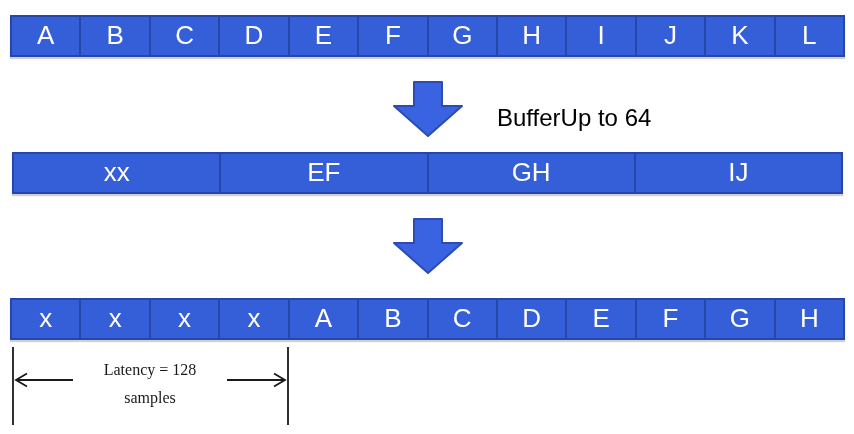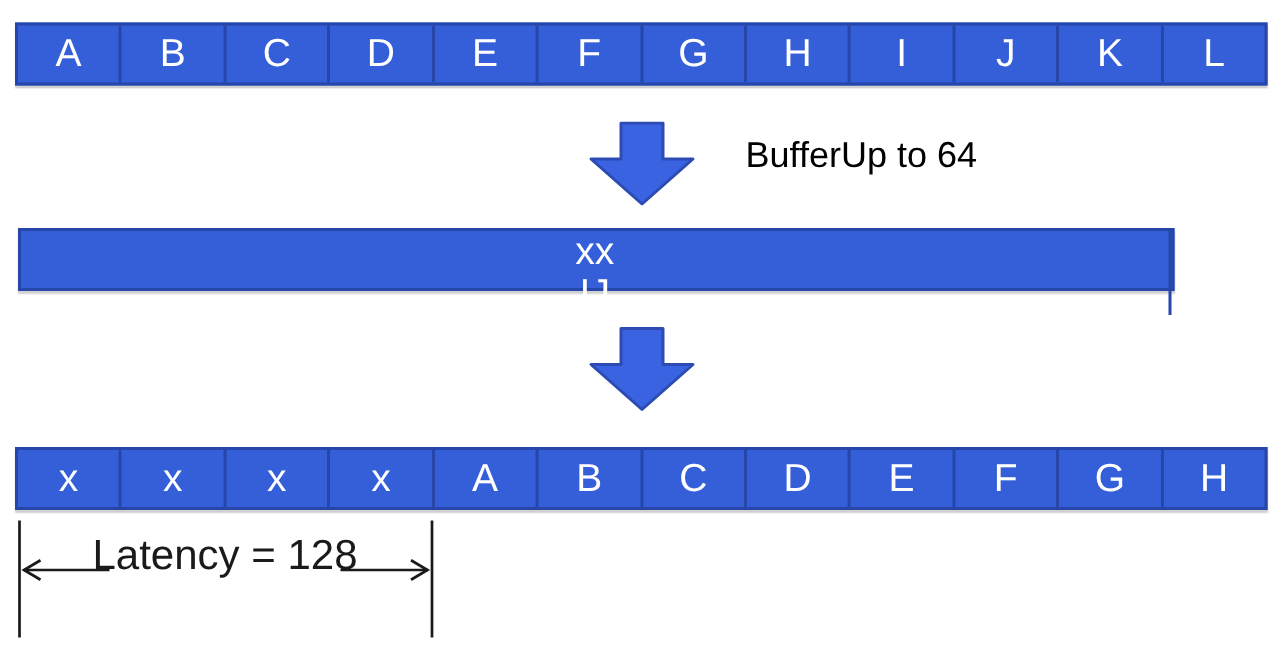--- a/index.html
+++ b/index.html
@@ -26,58 +26,59 @@
     align-items: center;
     justify-content: center;
     color: var(--cell-text);
     font-size: 26px;
     line-height: 1;
     border-right: 2px solid var(--cell-border);
     padding-bottom: 2px;
   }
   .buffer-row .cell:last-child { border-right: none; }
   #row-top    { left: 10px;  top: 15px;  width: 835px; }
-  #row-middle { left: 12px;  top: 152px; width: 771px; flex-direction: column; }
+  #row-middle { left: 12px;  top: 152px; width: 831px; }
   #row-bottom { left: 10px;  top: 298px; width: 835px; }
 
   .step-arrow { position: absolute; width: 72px; height: 57px; }
   #arrow-up-step   { left: 392px; top: 81px; }
   #arrow-down-step { left: 392px; top: 218px; }
   .step-arrow polygon {
     fill: var(--arrow-fill);
     stroke: var(--arrow-border);
     stroke-width: 2;
     stroke-linejoin: round;
   }
   .step-label {
     position: absolute;
     left: 497px;
     color: var(--label-text);
     font-size: 24px;
     line-height: 30px;
     white-space: nowrap;
   }
-  #label-buffer-up   { top: 89px; }
+  #label-buffer-up   { top: 103px; }
   #label-buffer-down { top: 226px; }
 
   #latency-svg { position: absolute; left: 0; top: 344px; width: 320px; height: 90px; }
   #latency-svg line, #latency-svg path {
     stroke: var(--annotation);
     stroke-width: 1.8;
     fill: none;
   }
   .latency-text {
     position: absolute;
     left: 50px;
     top: 356px;
     width: 200px;
     text-align: center;
     color: var(--annotation);
-    font-size: 28px;
+    font-size: 16px;
     line-height: 28px;
+    font-family: Liberation Serif, serif;
   }
 </style>
 </head>
 <body>
 
 <div class="canvas">
 
   <div class="buffer-row" id="row-top">
     <div class="cell">A</div>
     <div class="cell">B</div>
@@ -93,22 +94,23 @@
     <div class="cell">L</div>
   </div>
 
   <svg class="step-arrow" id="arrow-up-step" viewBox="0 0 72 57">
     <polygon points="22,1 50,1 50,25 70,25 36,55 2,25 22,25"></polygon>
   </svg>
   <div class="step-label" id="label-buffer-up">BufferUp to 64</div>
 
   <div class="buffer-row" id="row-middle">
     <div class="cell">xx</div>
+    <div class="cell">EF</div>
+    <div class="cell">GH</div>
     <div class="cell">IJ</div>
-    <div class="cell">GH</div>
   </div>
 
   <svg class="step-arrow" id="arrow-down-step" viewBox="0 0 72 57">
     <polygon points="22,1 50,1 50,25 70,25 36,55 2,25 22,25"></polygon>
   </svg>
 
   <div class="buffer-row" id="row-bottom">
     <div class="cell">x</div>
     <div class="cell">x</div>
     <div class="cell">x</div>
@@ -126,15 +128,16 @@
   <svg id="latency-svg" viewBox="0 0 320 90">
     <line x1="13" y1="3" x2="13" y2="81"></line>
     <line x1="288" y1="3" x2="288" y2="81"></line>
     <line x1="16" y1="36" x2="73" y2="36"></line>
     <path d="M27,29.5 L16,36 L27,42.5"></path>
     <line x1="227" y1="36" x2="285" y2="36"></line>
     <path d="M274,29.5 L285,36 L274,42.5"></path>
   </svg>
   <div class="latency-text">
     <div>Latency = 128</div>
+    <div>samples</div>
   </div>
 
 </div>
 
 </body></html>

